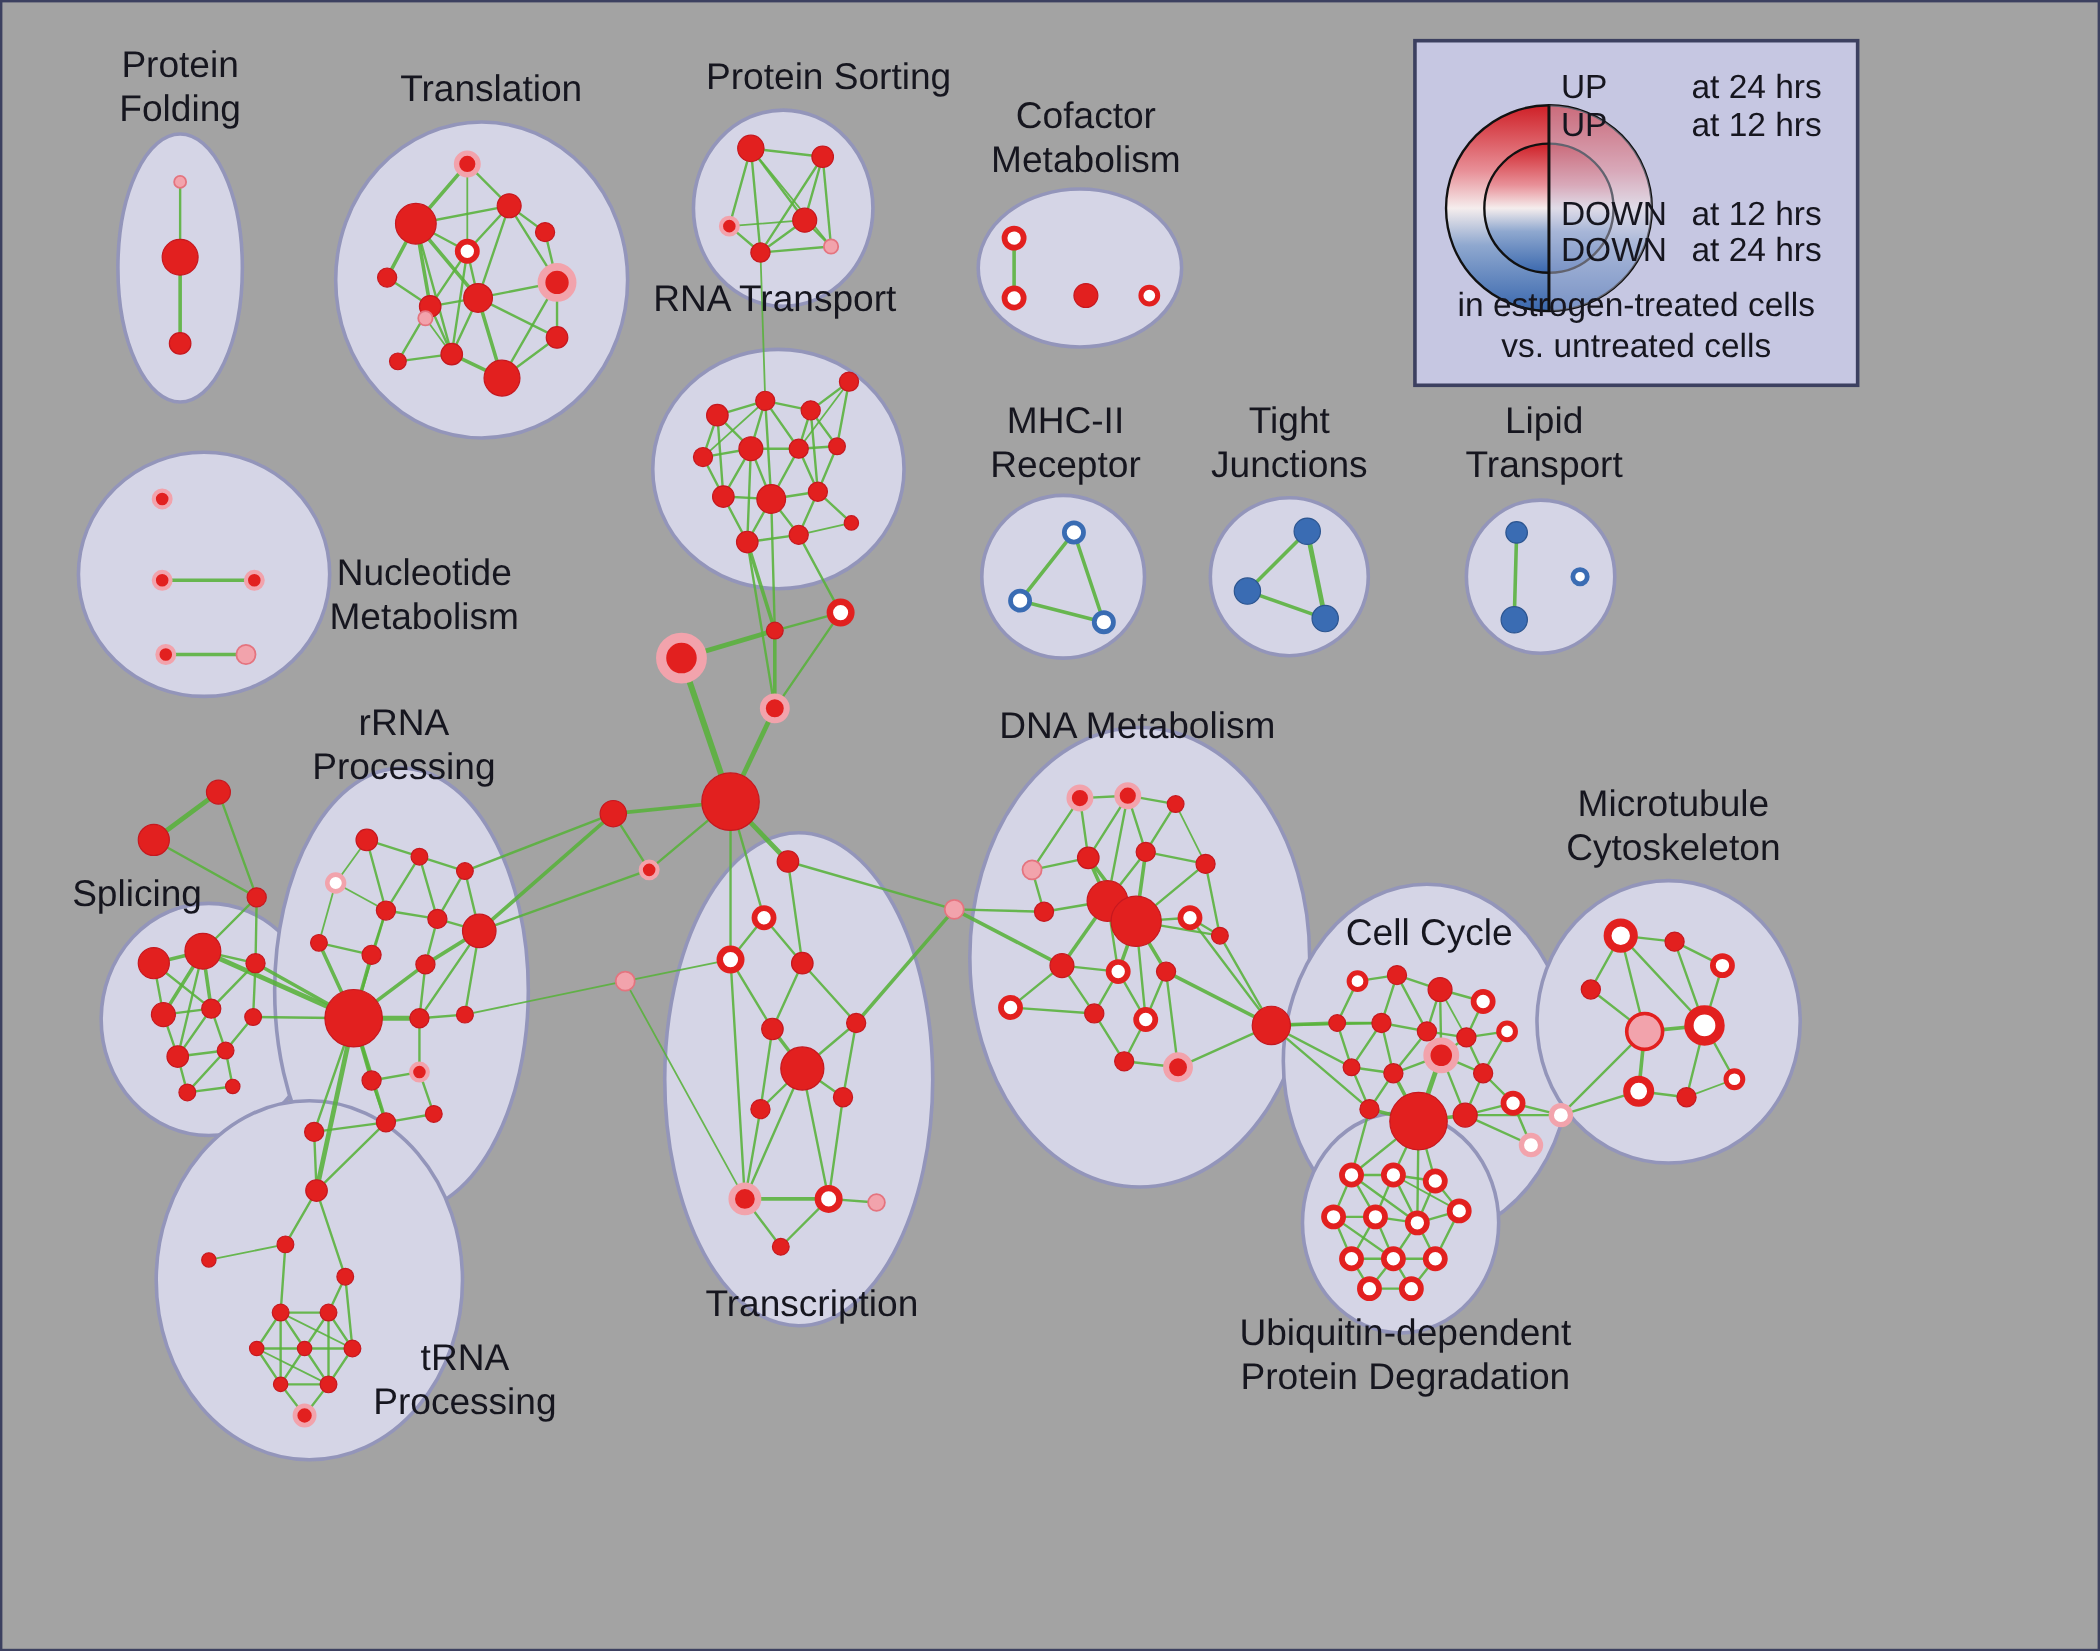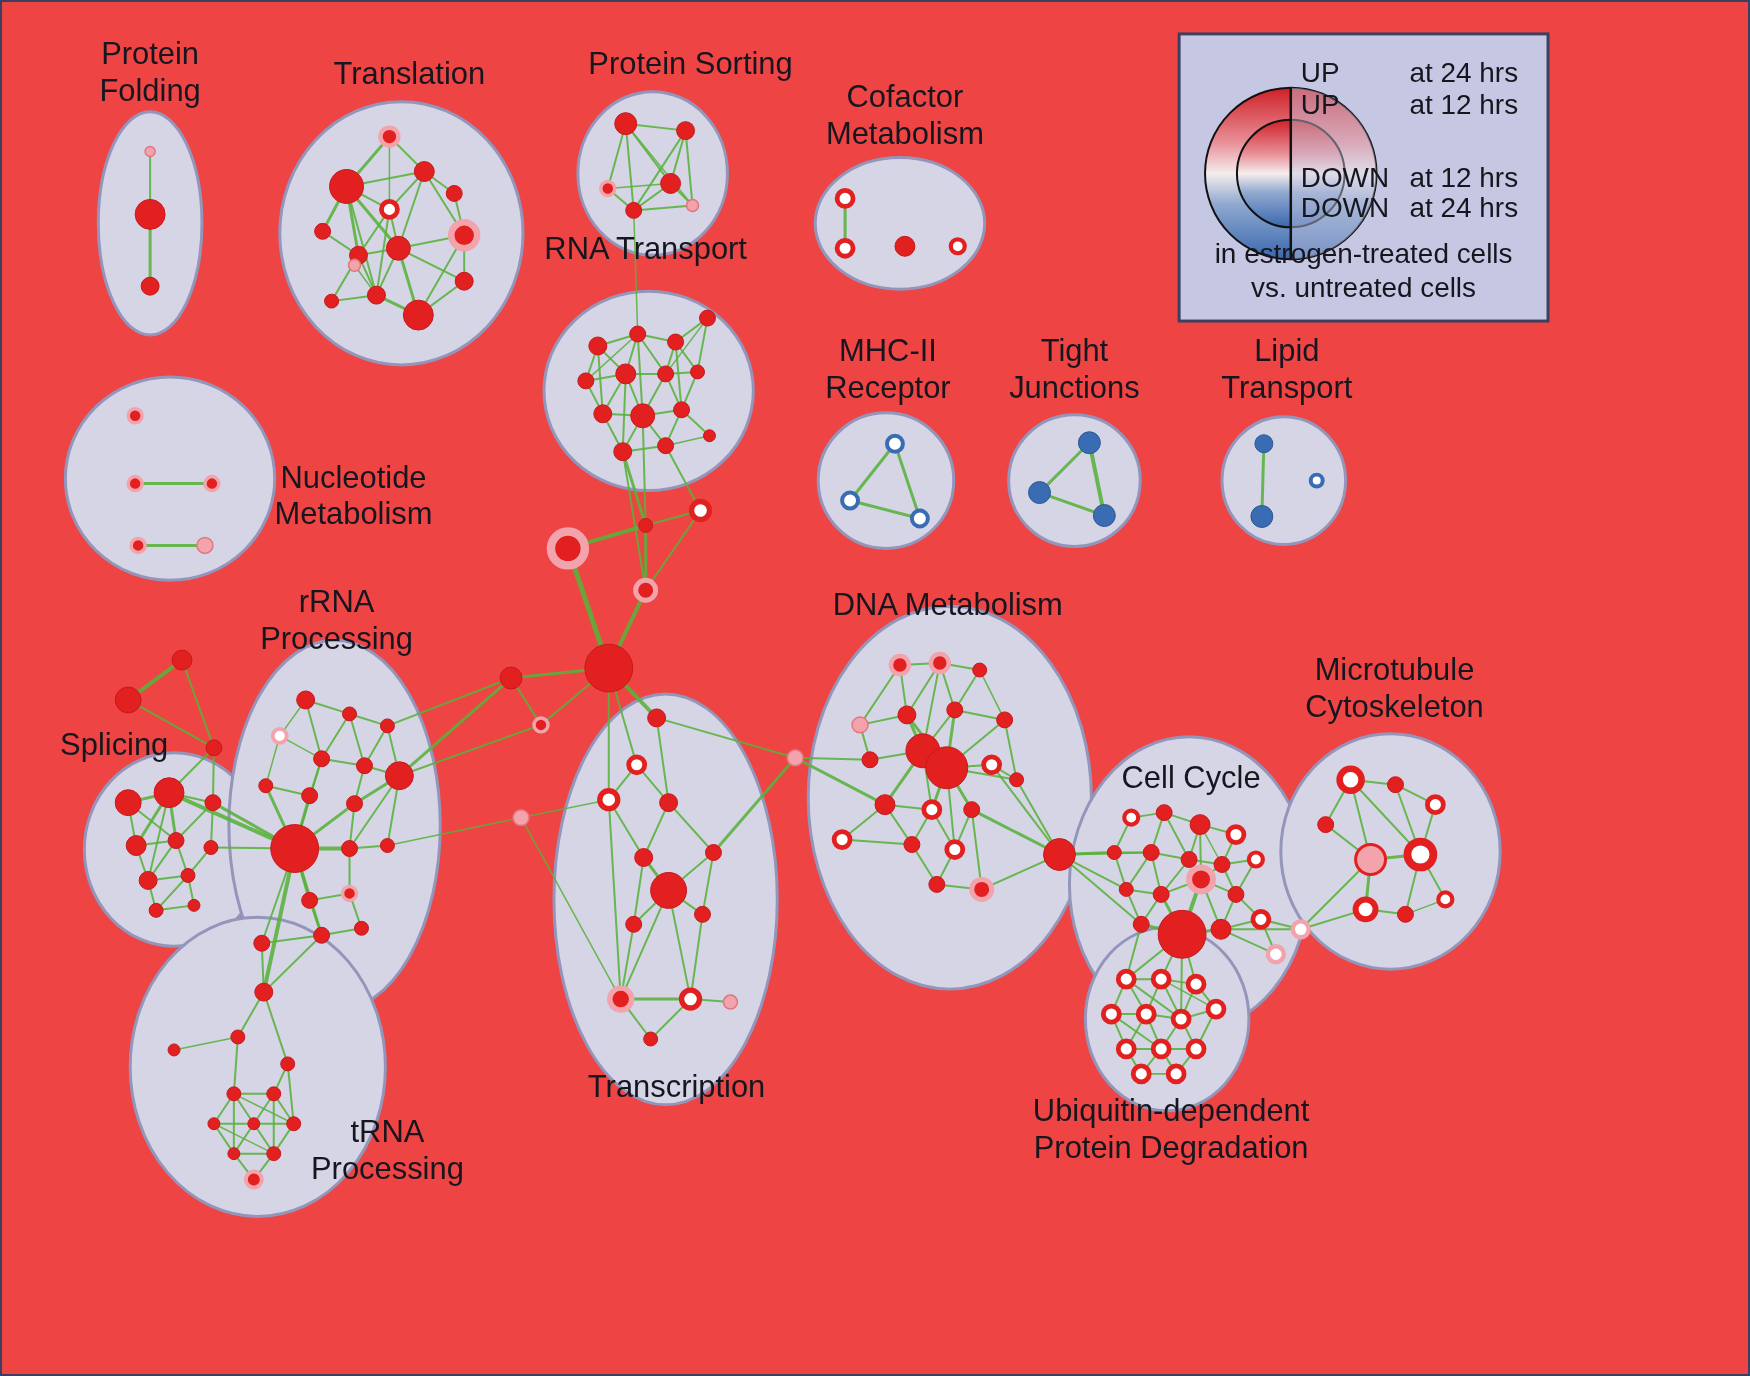--- a/index.html
+++ b/index.html
@@ -10,21 +10,21 @@
     border:2px solid #3c4060;
     background:#c6c7e2;
   }
   svg{display:block;width:100%;height:100%;}
   svg text{font-family:"Liberation Sans","DejaVu Sans",sans-serif;}
   circle[data-name="gene-node"]{cursor:pointer;}
 </style>
 </head>
 <body>
 
-<div class="canvas" data-name="network-canvas" style="background: #ef4444; border-color: rgb(60, 64, 96);">
+<div class="canvas" data-name="network-canvas" style="background: #a3a3a3; border-color: rgb(60, 64, 96);">
   <svg data-name="network-svg" viewBox="0 0 1750 1376" xmlns="http://www.w3.org/2000/svg">
       <defs>
         <linearGradient id="updown" x1="0" y1="0" x2="0" y2="1">
           <stop offset="0" stop-color="#cf2027"></stop>
           <stop offset="0.32" stop-color="#e89098"></stop>
           <stop offset="0.5" stop-color="#f5eded"></stop>
           <stop offset="0.68" stop-color="#8fa8cf"></stop>
           <stop offset="1" stop-color="#3a68ae"></stop>
         </linearGradient>
       </defs>

